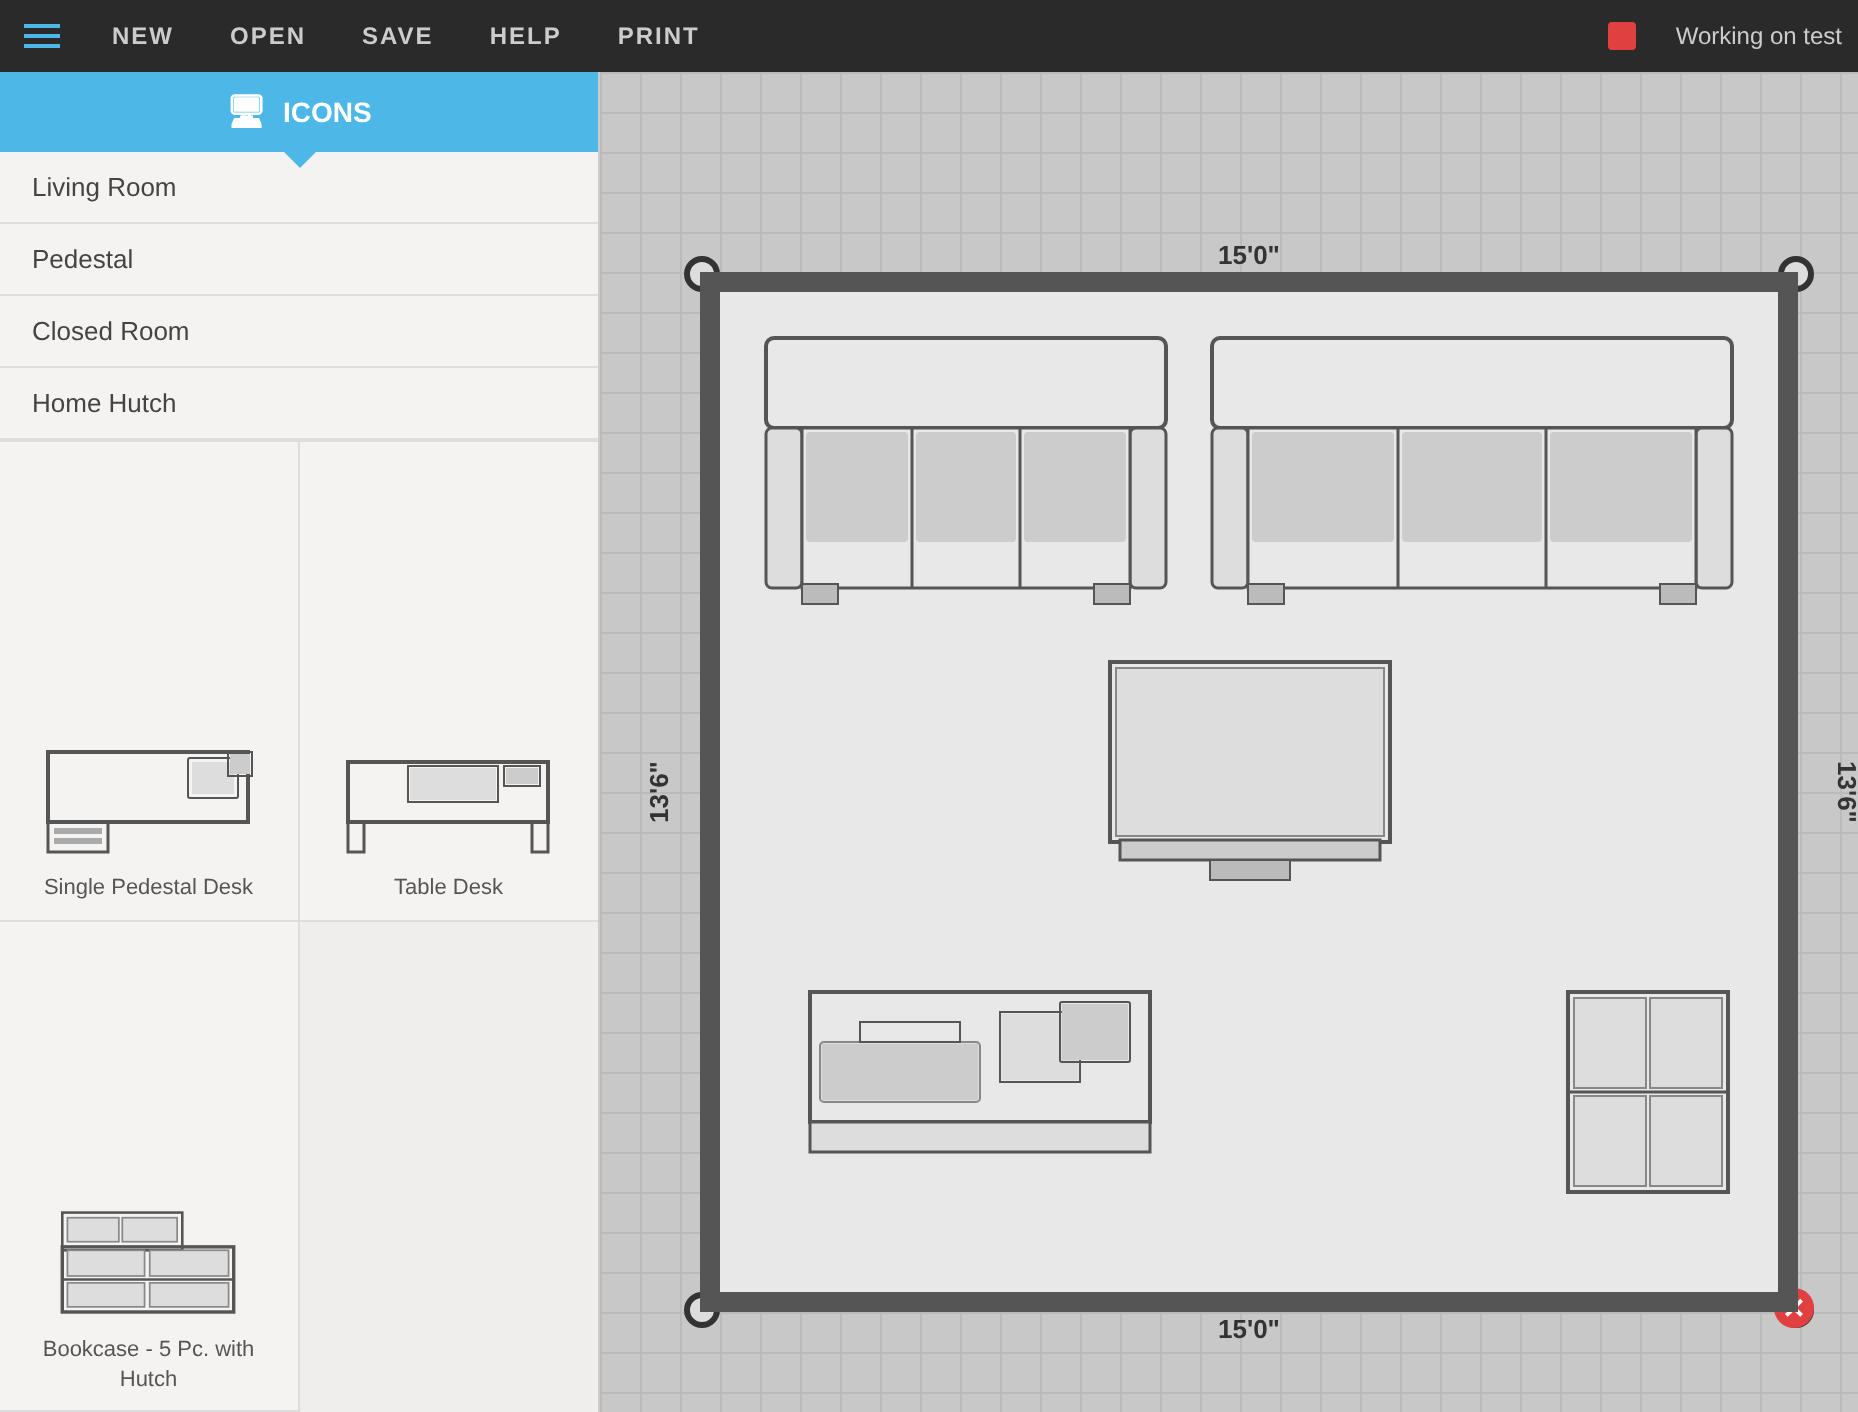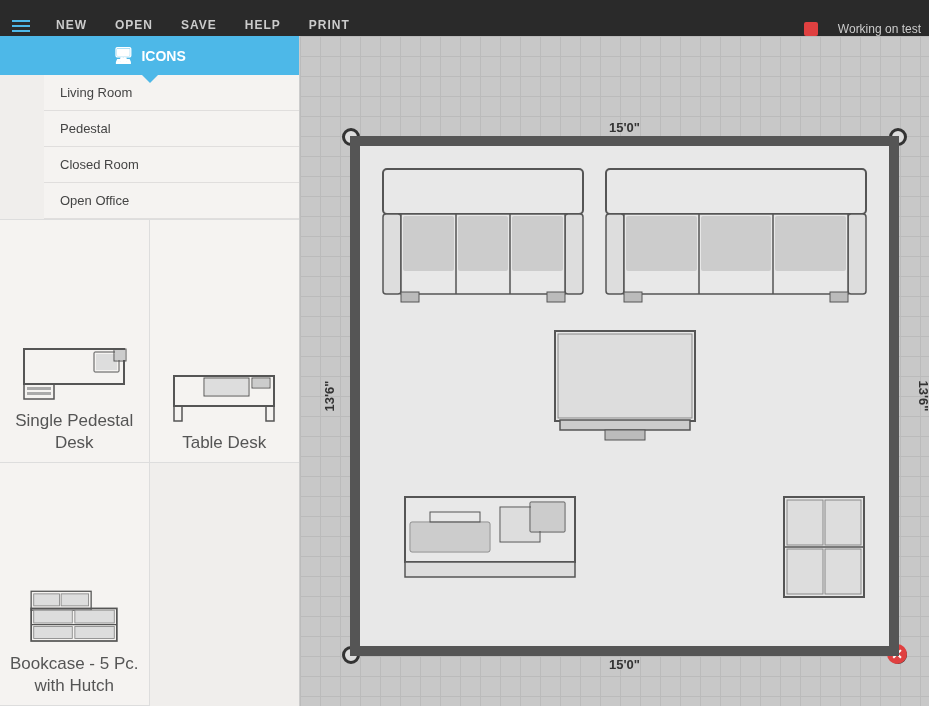--- a/index.html
+++ b/index.html
@@ -1,21 +1,21 @@
 <!DOCTYPE html>
 <html><head>
   <meta charset="utf-8">
   <style>
     * { box-sizing: border-box; margin: 0; padding: 0; }
     body { font-family: Arial, sans-serif; background: #d0d0d0; width: 929px; height: 706px; overflow: hidden; display: flex; flex-direction: column; }
 
     
     .toolbar {
       display: flex;
-      align-items: flex-end;
+      align-items: center;
       background: #2a2a2a;
       height: 36px;
       padding: 0 8px;
       gap: 16px;
       flex-shrink: 0;
     }
     .toolbar-btn {
       color: #ccc;
       font-size: 12px;
       font-weight: bold;
@@ -71,21 +71,20 @@
       left: 50%;
       transform: translateX(-50%);
       border-left: 8px solid transparent;
       border-right: 8px solid transparent;
       border-top: 8px solid #4db8e8;
     }
     .icons-tab-icon { font-size: 16px; }
 
     .category-list {
       border-bottom: 1px solid #ddd;
-      padding-left: 44px;
     }
     .category-item {
       padding: 10px 16px;
       font-size: 13px;
       color: #444;
       cursor: pointer;
       border-bottom: 1px solid #e0dedd;
       background: #f5f3f1;
     }
 
@@ -102,21 +101,21 @@
       justify-content: flex-end;
       padding: 12px 8px 8px;
       border-right: 1px solid #ddd;
       border-bottom: 1px solid #ddd;
       cursor: pointer;
       background: #f5f3f1;
       min-height: 110px;
     }
     .furniture-cell:nth-child(even) { border-right: none; }
     .furniture-label {
-      font-size: 17px;
+      font-size: 11px;
       color: #555;
       text-align: center;
       margin-top: 6px;
       line-height: 1.3;
     }
 
     
     .furniture-icon { width: 110px; height: 60px; }
 
     
@@ -218,21 +217,21 @@
   <div class="sidebar">
     <div class="icons-tab">
       <span class="icons-tab-icon">🖥</span>
       <span>ICONS</span>
     </div>
 
     <div class="category-list">
       <div class="category-item">Living Room</div>
       <div class="category-item">Pedestal</div>
       <div class="category-item">Closed Room</div>
-      <div class="category-item">Open Office</div>
+      <div class="category-item">Home Hutch</div>
     </div>
 
     <div class="furniture-grid">
 
       <div class="furniture-cell">
         <svg class="furniture-icon" viewBox="0 0 110 60">
           <rect x="5" y="5" width="100" height="35" fill="none" stroke="#555" stroke-width="2"></rect>
           <rect x="5" y="40" width="30" height="15" fill="none" stroke="#555" stroke-width="1.5"></rect>
           <rect x="8" y="43" width="24" height="3" fill="#aaa"></rect>
           <rect x="8" y="48" width="24" height="3" fill="#aaa"></rect>

